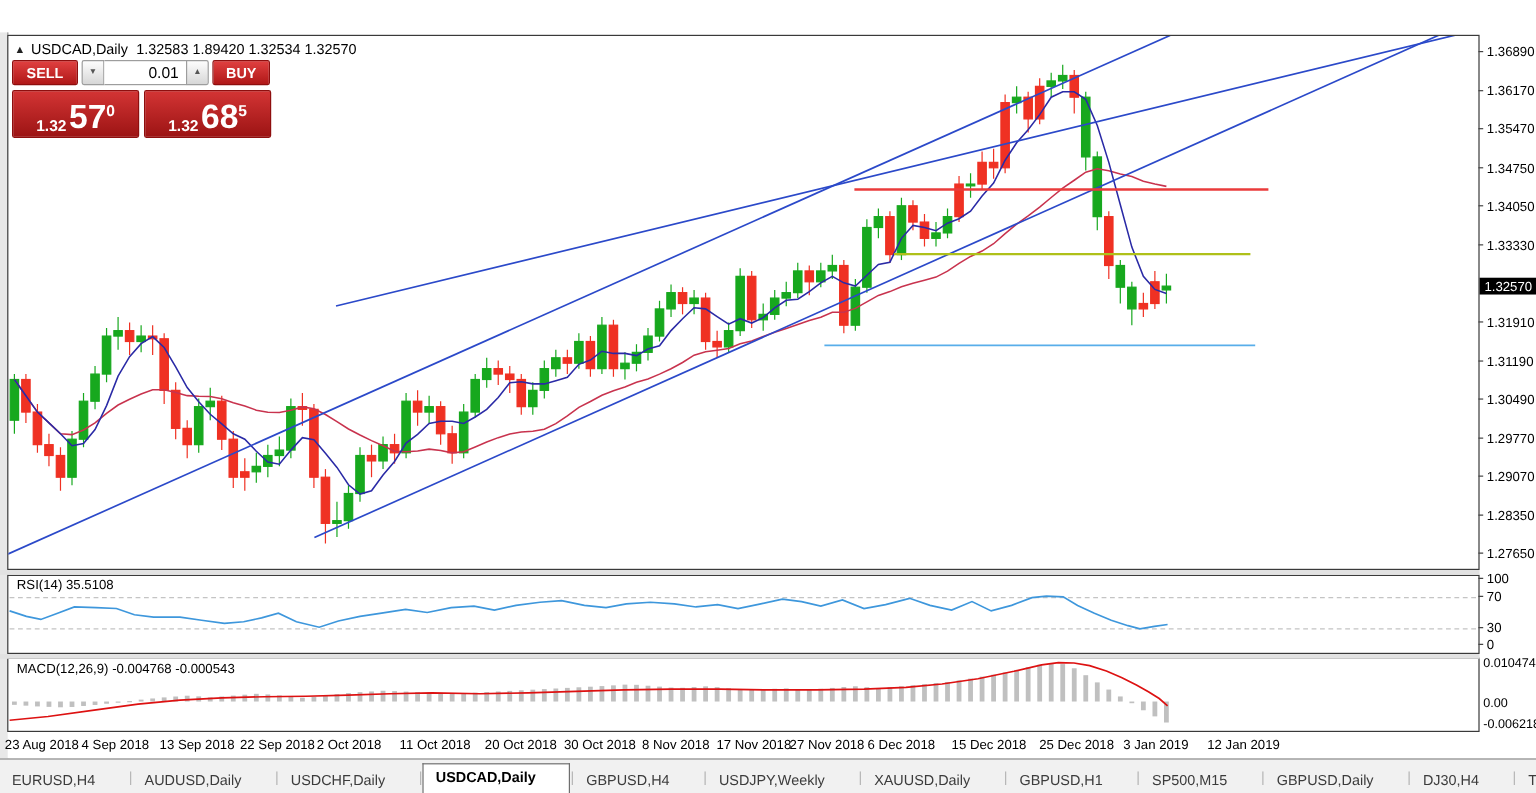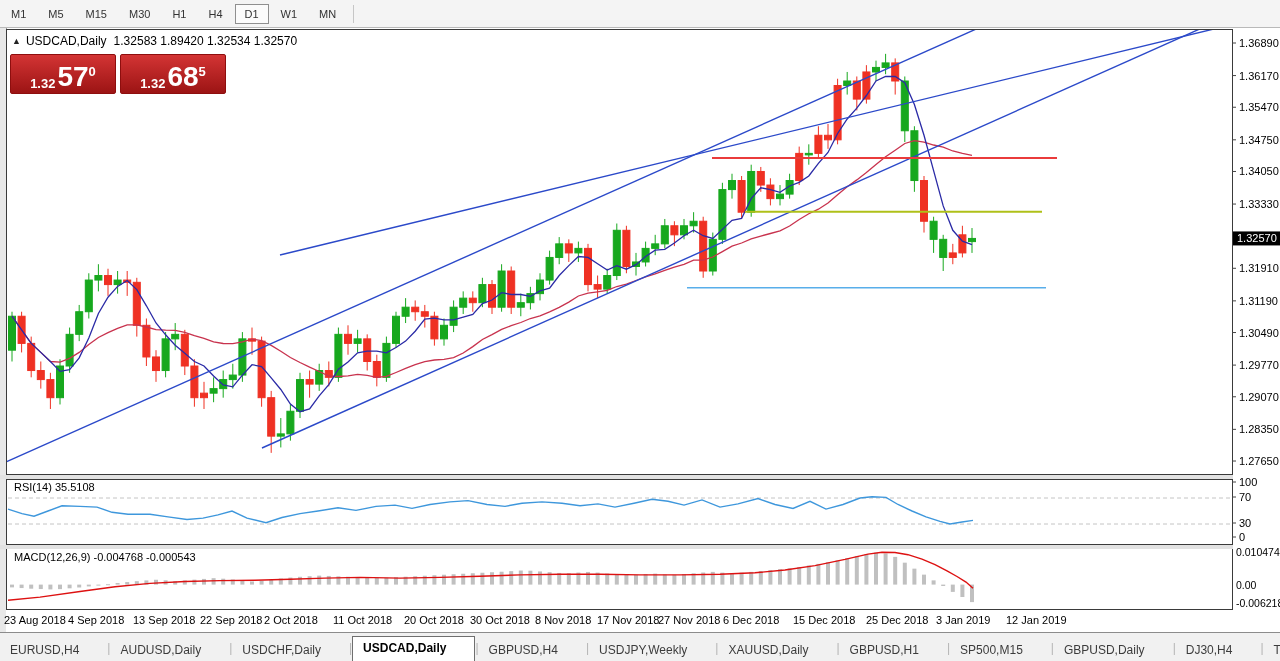--- a/index.html
+++ b/index.html
@@ -58,33 +58,20 @@
               margin-bottom:0;padding-bottom:7px;}
   .tab-div{color:#b5b5b5;font-size:12px;align-self:center;cursor:default;}
   #tab-arrows{margin-left:auto;display:flex;align-items:center;padding:0 10px 6px 0;}
   .tab-arrow{font-size:9px;color:#666;padding:0 5px;cursor:pointer;}
 </style>
 </head>
 <body>
 
 <div id="stage">
 
-  <div id="toolbar">
-
-    <div class="tf-btn">M1</div>
-      <div class="tf-btn">M5</div>
-      <div class="tf-btn">M15</div>
-      <div class="tf-btn">M30</div>
-      <div class="tf-btn">H1</div>
-      <div class="tf-btn">H4</div>
-      <div class="tf-btn active">D1</div>
-      <div class="tf-btn">W1</div>
-      <div class="tf-btn">MN</div>
-      <span class="tb-sep" id="tb-end-sep"></span>
-  </div>
 
   <div id="left-frame"></div>
 
   <div class="panel" id="panel-main"></div>
   <div class="splitter" id="split1"></div>
   <div class="panel" id="panel-rsi"></div>
   <div class="splitter" id="split2"></div>
   <div class="panel" id="panel-macd"></div>
   <div id="axis-strip"></div>
 
@@ -490,20 +477,27 @@
       </g>
     </svg>
 
   <div id="title-row">
     <span id="collapse">▲</span>
     <b>USDCAD,Daily</b>
     <span id="title-ohlc">1.32583 1.89420 1.32534 1.32570</span>
   </div>
 
   <div id="oneclick">
+    <div id="oc-row1">
+      <div class="oc-btn" id="sell-btn">SELL</div>
+      <div class="spin" id="spin-dn">▼</div>
+      <div id="vol-box">0.01</div>
+      <div class="spin" id="spin-up">▲</div>
+      <div class="oc-btn" id="buy-btn">BUY</div>
+    </div>
     <div id="oc-row2">
       <div class="price-tile">
         <span class="pt-small">1.32</span>
         <span class="pt-big">57</span>
         <span class="pt-sup">0</span>
       </div>
       <div class="price-tile">
         <span class="pt-small">1.32</span>
         <span class="pt-big">68</span>
         <span class="pt-sup">5</span>

